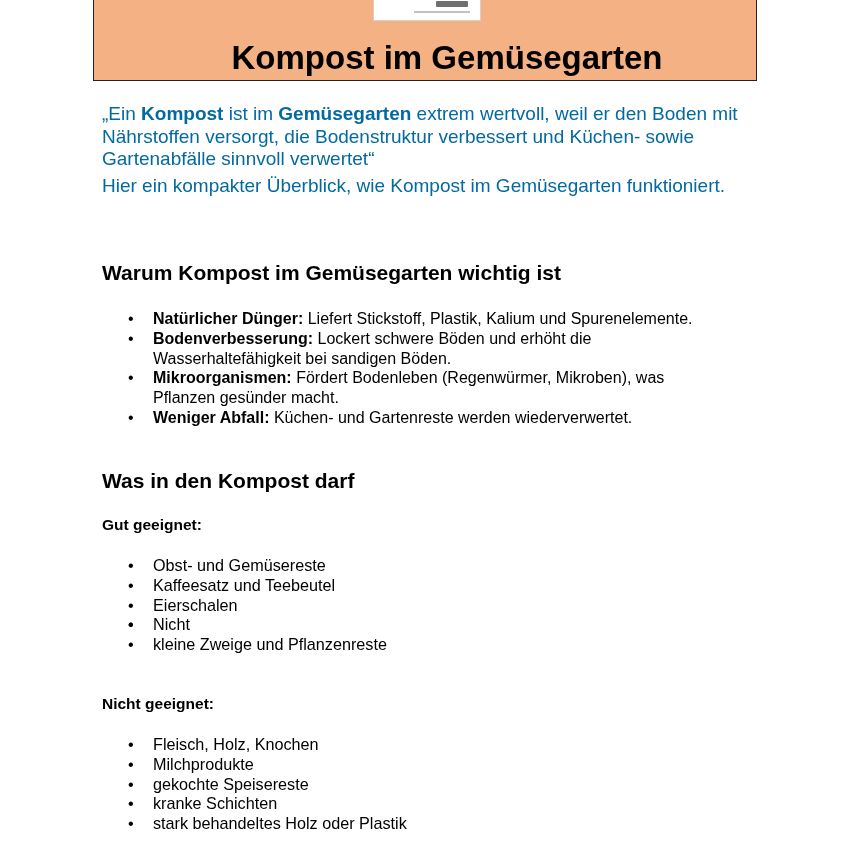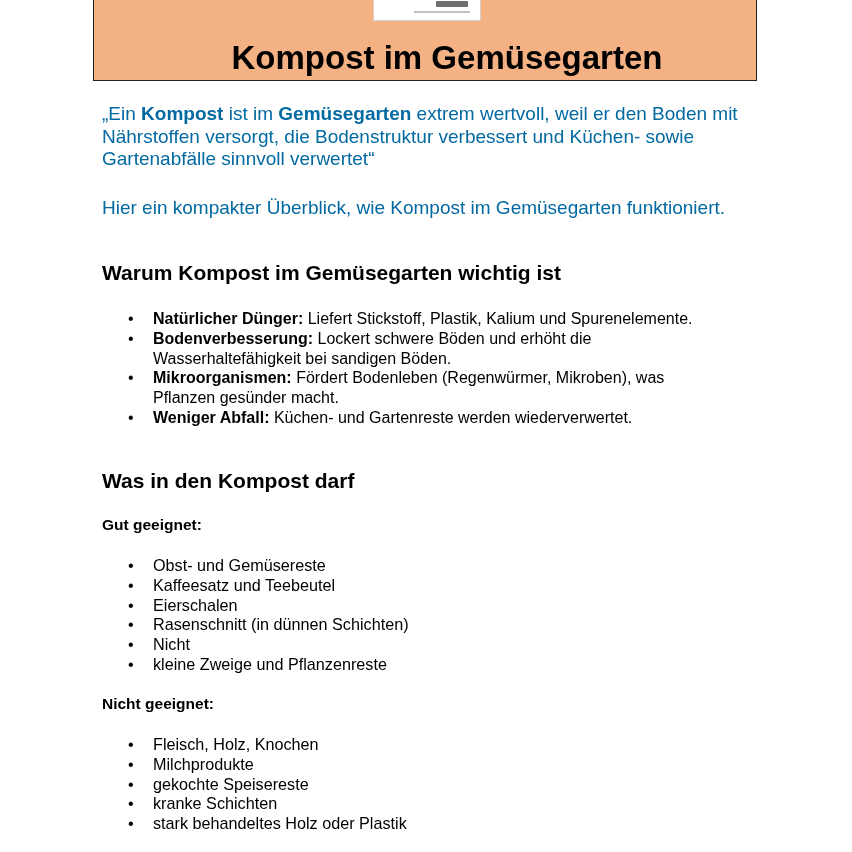--- a/index.html
+++ b/index.html
@@ -69,21 +69,21 @@
     .intro {
       position: absolute;
       left: 102px;
       top: 103px;
       width: 650px;
       color: #0369a1;
       font-size: 19px;
       line-height: 22.5px;
     }
     .intro p { margin: 0; }
-    .intro .p2 { margin-top: 26px; }
+    .intro .p2 { margin-top: 4px; }
     .intro b { font-weight: bold; }
     .h2 {
       position: absolute;
       left: 102px;
       font-size: 21px;
       font-weight: bold;
       line-height: 28px;
       margin: 0;
     }
     .h3 {
@@ -145,21 +145,21 @@
 </ul>
 
 <h2 class="h2" style="top:467px">Was in den Kompost darf</h2>
 
 <h3 class="h3" style="top:516px">Gut geeignet:</h3>
 
 <ul class="bullets" id="good-list">
   <li><span class="dot">•</span><span>Obst- und Gemüsereste</span></li>
   <li><span class="dot">•</span><span>Kaffeesatz und Teebeutel</span></li>
   <li><span class="dot">•</span><span>Eierschalen</span></li>
-  <li><span class="dot">•</span><span>Rasenschnitt (in dünnen Schichten)</span></li>
+  <li><span class="dot">•</span></li>
   <li><span class="dot">•</span><span>Nicht</span></li>
   <li><span class="dot">•</span><span>kleine Zweige und Pflanzenreste</span></li>
 </ul>
 
 <h3 class="h3" style="top:695px">Nicht geeignet:</h3>
 
 <ul class="bullets" id="bad-list">
   <li><span class="dot">•</span><span>Fleisch, Holz, Knochen</span></li>
   <li><span class="dot">•</span><span>Milchprodukte</span></li>
   <li><span class="dot">•</span><span>gekochte Speisereste</span></li>

